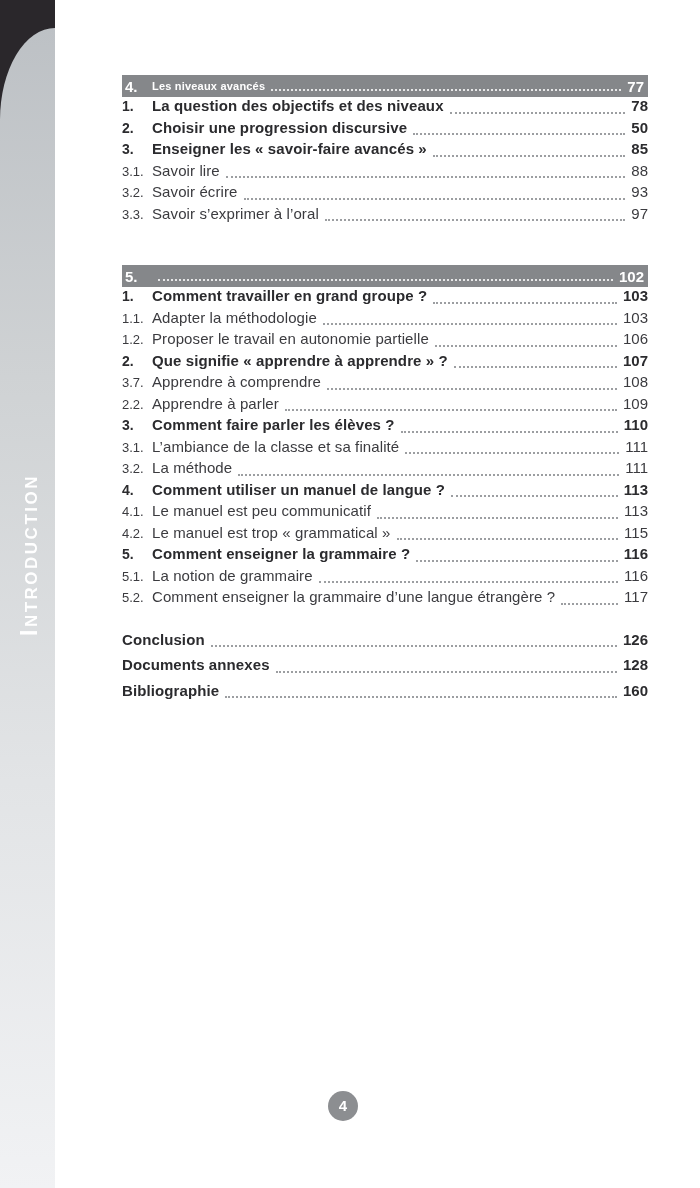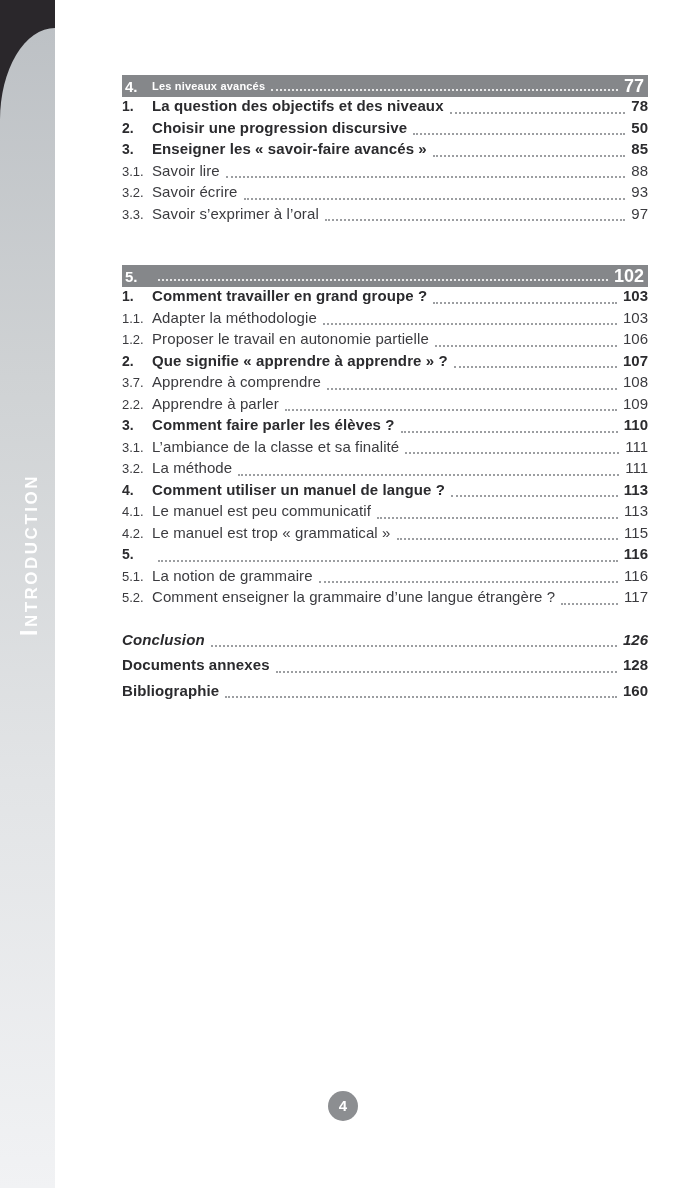--- a/index.html
+++ b/index.html
@@ -19,39 +19,39 @@
                    letter-spacing:2.5px; text-transform:uppercase; white-space:nowrap; display:block; }
   .sidebar-label::first-letter { font-size:23px; }
 
   
   .toc { position:absolute; left:122px; top:75px; width:526px; }
 
   .bar { display:flex; align-items:center; height:22px; background:#85878a; color:#ffffff;
          font-weight:bold; }
   .bar .num { flex:none; width:30px; padding-left:3px; font-size:15px; }
   .bar .title { flex:none; font-size:11px; letter-spacing:.2px; }
-  .bar .pg { flex:none; font-size:18px; padding-right:4px; }
+  .bar .pg { flex:none; font-size:15px; padding-right:4px; }
   .bar .leader { border-bottom:2px dotted rgba(255,255,255,.8); }
 
   .row { display:flex; align-items:baseline; height:21.5px; font-size:15px; color:#3b3b3f; }
   .row .num { flex:none; width:30px; font-size:13px; }
   .row .title { flex:none; letter-spacing:.1px;text-align:center; }
   .row .pg { flex:none; }
   .row.bold { font-weight:bold; color:#2b2b2e; }
   .row.bold .num { font-size:14px; }
 
   .leader { flex:1; align-self:flex-end; height:0; margin:0 6px 5px 6px;
             border-bottom:2px dotted #9c9ea1; }
   .bar .leader { align-self:auto; margin:8px 6px 0 6px; height:0; }
 
   .section-5 .bar { margin-top:39px; }
   .section-5 { margin-top:0; }
   .standalone-block { margin-top:21px; }
   .standalone-block .row { font-weight:bold; color:#2b2b2e; margin-top:4px; }
-  .standalone-block .row:first-child { margin-top:0;font-style:italic; }
+  .standalone-block .row:first-child { margin-top:0; }
 
   
   .badge { position:absolute; left:328px; top:1091px; width:30px; height:30px;
            border-radius:50%; background:#8c8e91; color:#ffffff;
            font-size:15px; font-weight:bold; text-align:center; line-height:30px; }
 </style>
 </head>
 <body>
 
 <div class="page">
@@ -180,20 +180,21 @@
           <span class="pg">113</span>
         </div>
         <div class="row">
           <span class="num">4.2.</span>
           <span class="title">Le manuel est trop « grammatical »</span>
           <span class="leader"></span>
           <span class="pg">115</span>
         </div>
         <div class="row bold">
           <span class="num">5.</span>
+          <span class="title">Comment enseigner la grammaire ?</span>
           <span class="leader"></span>
           <span class="pg">116</span>
         </div>
         <div class="row">
           <span class="num">5.1.</span>
           <span class="title">La notion de grammaire</span>
           <span class="leader"></span>
           <span class="pg">116</span>
         </div>
         <div class="row">

